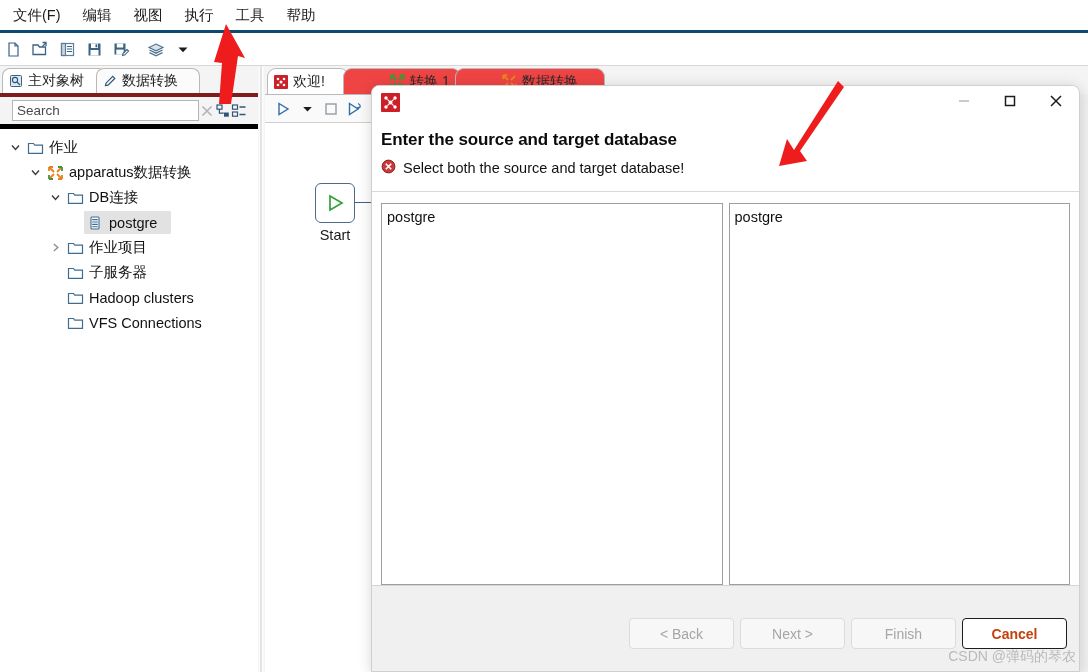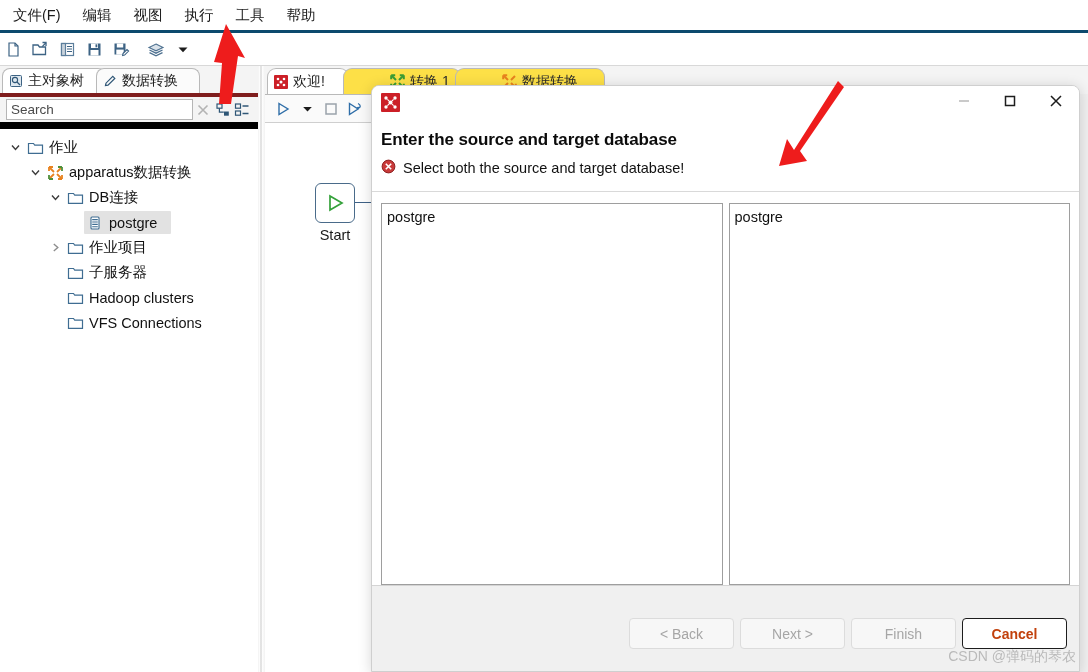--- a/index.html
+++ b/index.html
@@ -90,24 +90,24 @@
     box-sizing: border-box;
     white-space: nowrap;
     cursor: default;
   }
   .ptab .ticon { margin-right: 5px; display: flex; }
 
   #searchbar {
     position: relative;
     height: 32px;
     background: #f4f4f4;
-    border-bottom: 7px solid #000000;
-    display: flex;
-    align-items: center;
-    padding: 0 6px;
+    border-bottom: 5px solid #000000;
+    display: flex;
+    align-items: center;
+    padding: 0 12px;
     box-sizing: border-box;
   }
   #search-input {
     flex: 0 0 146px;
     height: 21px;
     border: 1px solid #b5b5b5;
     background: #ffffff;
     font-family: "Liberation Sans", sans-serif;
     font-size: 13.5px;
     color: #111;
@@ -188,21 +188,21 @@
     font-size: 14px;
     color: #1c1c1c;
     background: #ffffff;
     border: 1px solid #b9b9b9;
     border-bottom: none;
     border-radius: 9px 9px 0 0;
     box-sizing: border-box;
     white-space: nowrap;
     cursor: default;
   }
-  .etab.inactive { background: #fde047; color: #2a2a2a; padding-left: 46px; }
+  .etab.inactive { background: #ef4444; color: #2a2a2a; padding-left: 46px; }
   .etab .ticon { margin-right: 5px; display: flex; }
 
   #editor-toolbar {
     position: relative;
     height: 28px;
     background: #fafafa;
     border-bottom: 1px solid #cfcfcf;
     display: flex;
     align-items: center;
     padding-left: 6px;

